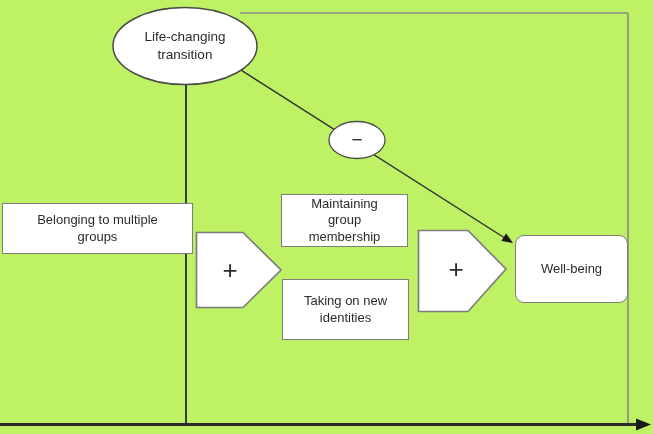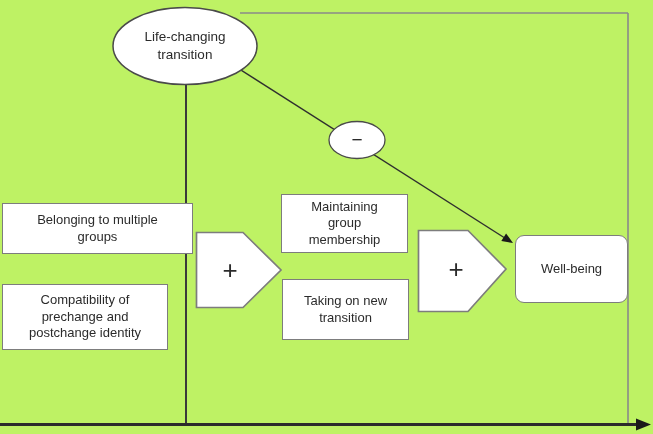--- a/index.html
+++ b/index.html
@@ -85,30 +85,27 @@
   </svg>
 
   <div class="float-label" style="left:115px; top:26px; width:140px; height:40px;">Life-changing
 transition</div>
 
   <div class="operator minus" style="left:337px; top:129px; width:40px; height:22px;">−</div>
 
   <div class="node-box" style="left:2px; top:203px; width:191px; height:51px;">Belonging to multiple
 groups</div>
 
-  <div class="node-box" style="left:2px; top:284px; width:166px; height:66px;">Compatibility of
-prechange and
-postchange identity</div>
 
-  <div class="node-box" style="left:281px; top:194px; width:127px; height:59px;">Maintaining
+  <div class="node-box" style="left:281px; top:194px; width:127px; height:53px;">Maintaining
 group
 membership</div>
 
   <div class="node-box" style="left:282px; top:279px; width:127px; height:61px;">Taking on new
-transition</div>
+identities</div>
 
   <div class="node-box" style="left:515px; top:235px; width:113px; height:68px;border-radius:9px;">Well-being</div>
 
   <div class="operator" style="left:200px; top:252px; width:60px; height:36px;">+</div>
 
   <div class="operator" style="left:426px; top:251px; width:60px; height:36px;">+</div>
 
 </div>
 
 </body></html>

